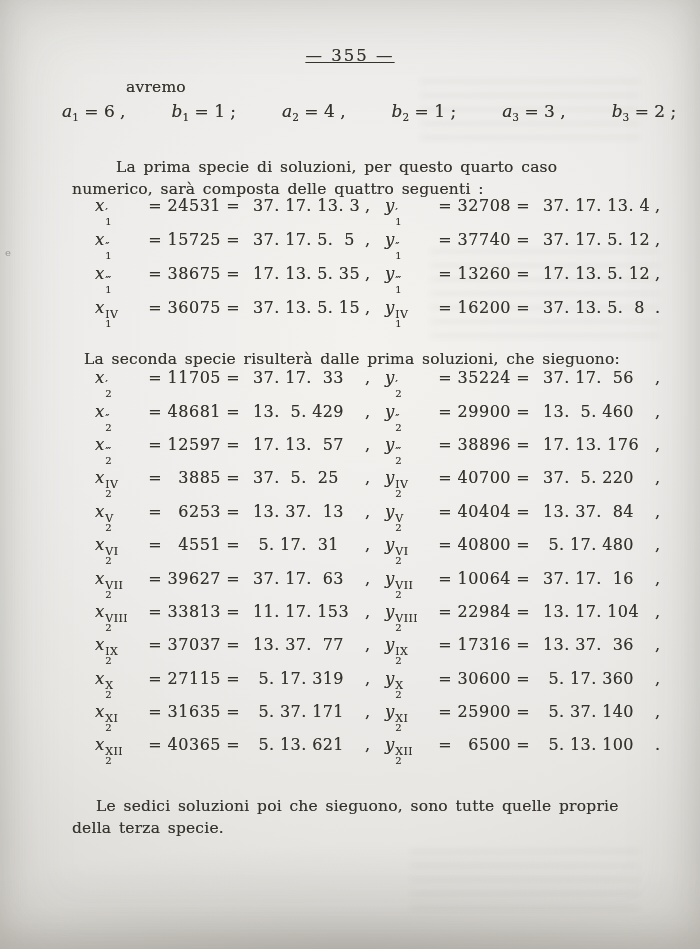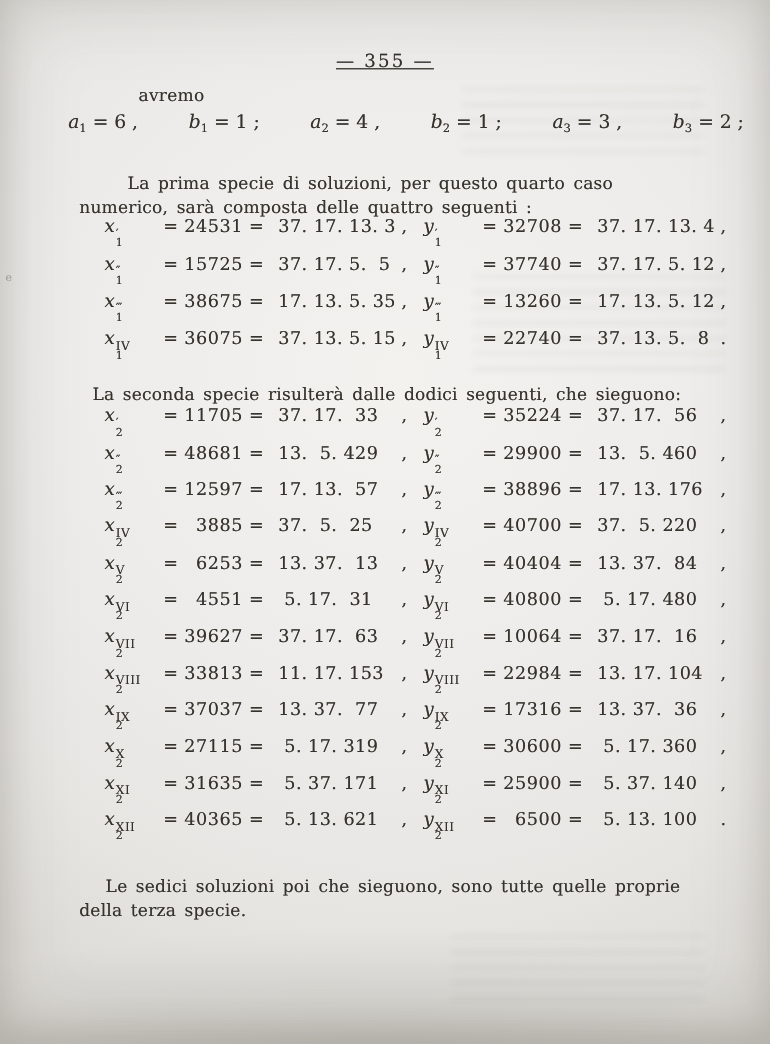--- a/index.html
+++ b/index.html
@@ -166,29 +166,29 @@
       <span class="eqsign">=</span>
       <span class="fact">37. 13. 5. 15</span>
       <span class="punct">,</span>
     </span>
     <span class="half yhalf">
       <span class="lbl"><span class="base">y</span><span class="ss">
             <span class="sup roman">IV</span>
             <span class="sub">1</span>
           </span></span>
       <span class="eqsign">=</span>
-      <span class="val">22740</span>
+      <span class="val">16200</span>
       <span class="eqsign">=</span>
       <span class="fact">37. 13. 5.  8</span>
       <span class="punct">.</span>
     </span>
   </div>
 </div>
 
-<p class="abs ink para p2">La seconda specie risulterà dalle dodici seguenti, che sieguono:</p>
+<p class="abs ink para p2">La seconda specie risulterà dalle prima soluzioni, che sieguono:</p>
 
 <div class="abs ink eqblock sp2" id="species2">
   <div class="eqrow">
     <span class="half xhalf">
       <span class="lbl"><span class="base">x</span><span class="ss">
             <span class="sup">′</span>
             <span class="sub">2</span>
           </span></span>
       <span class="eqsign">=</span>
       <span class="val">11705</span>

